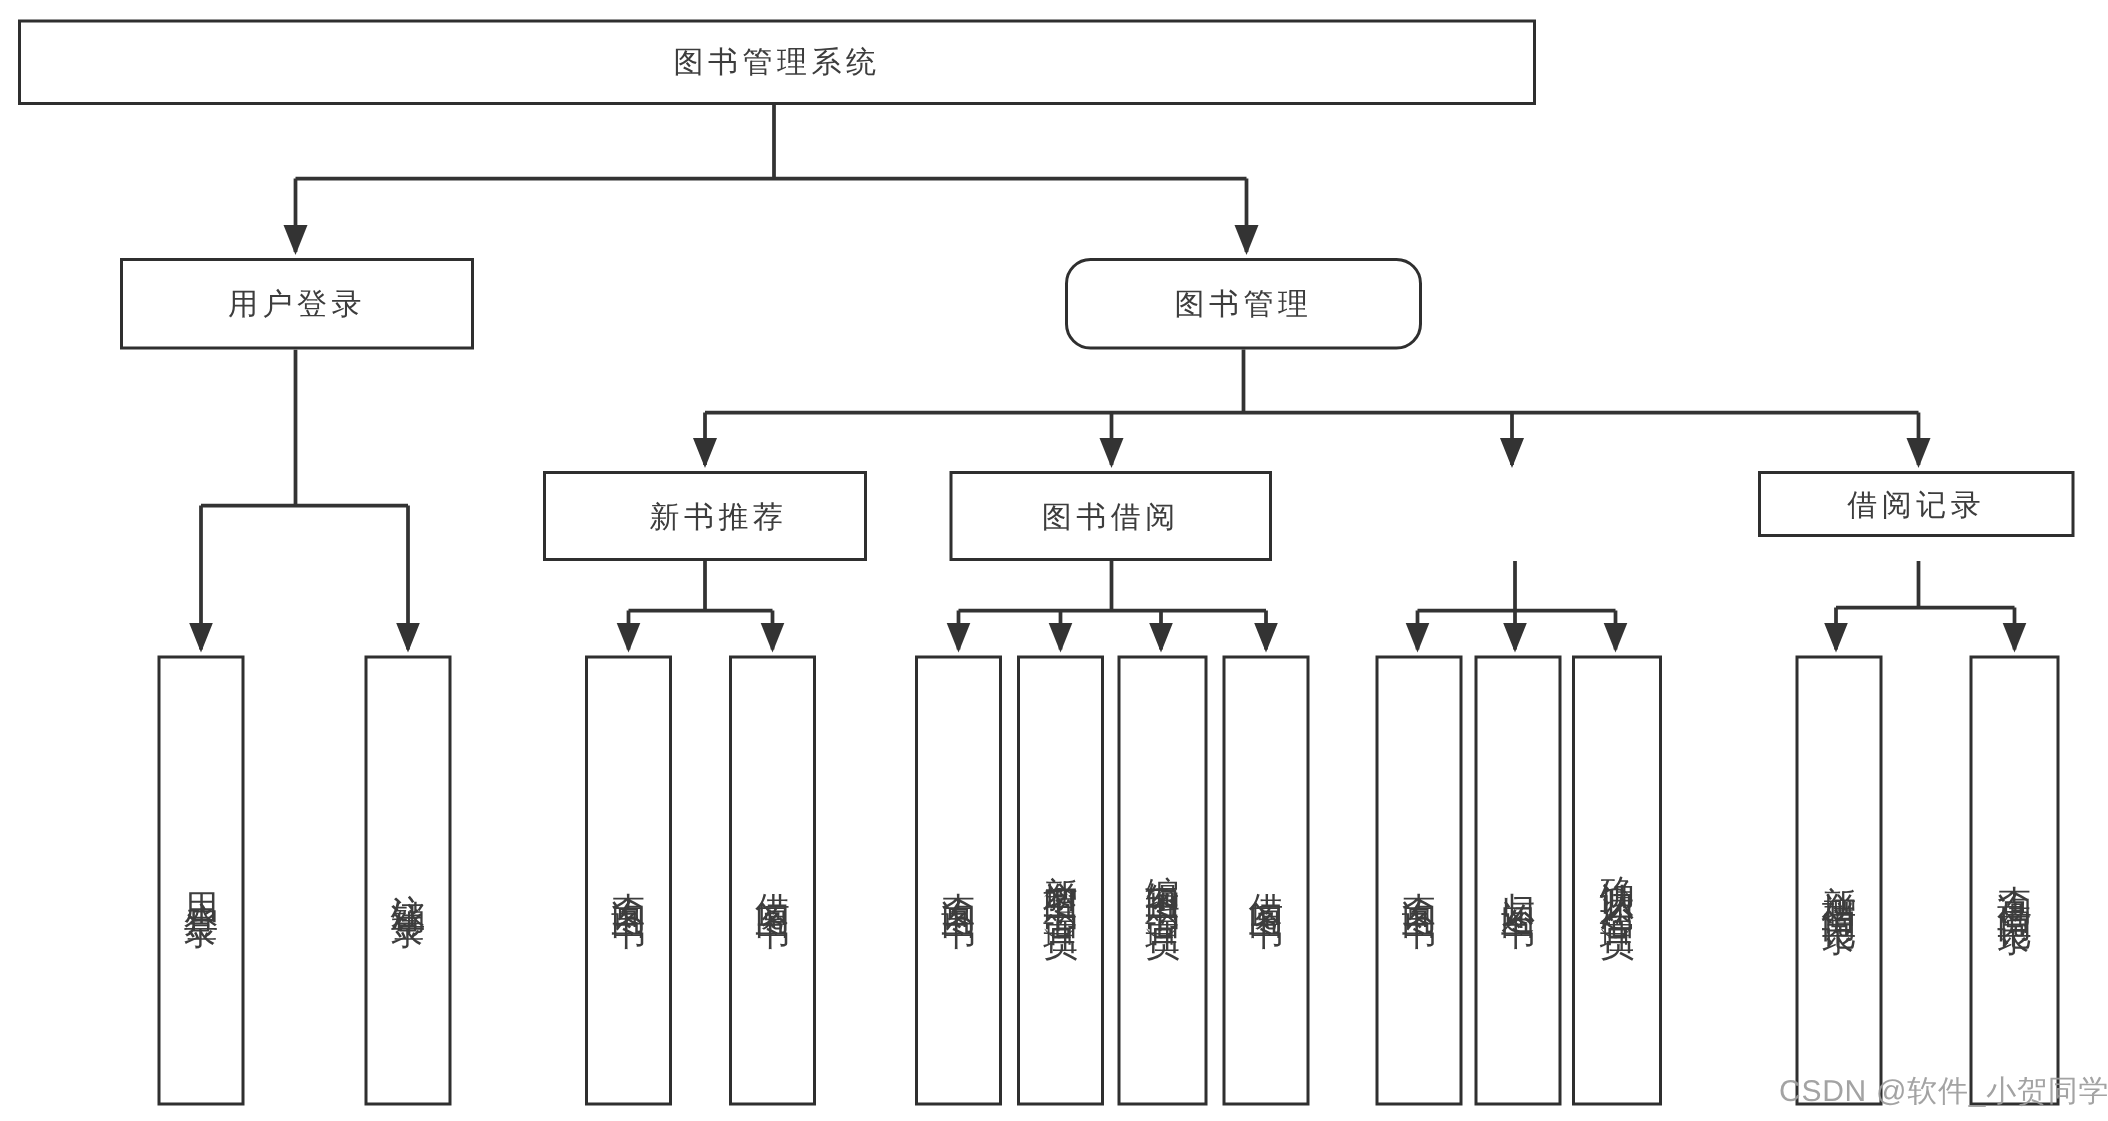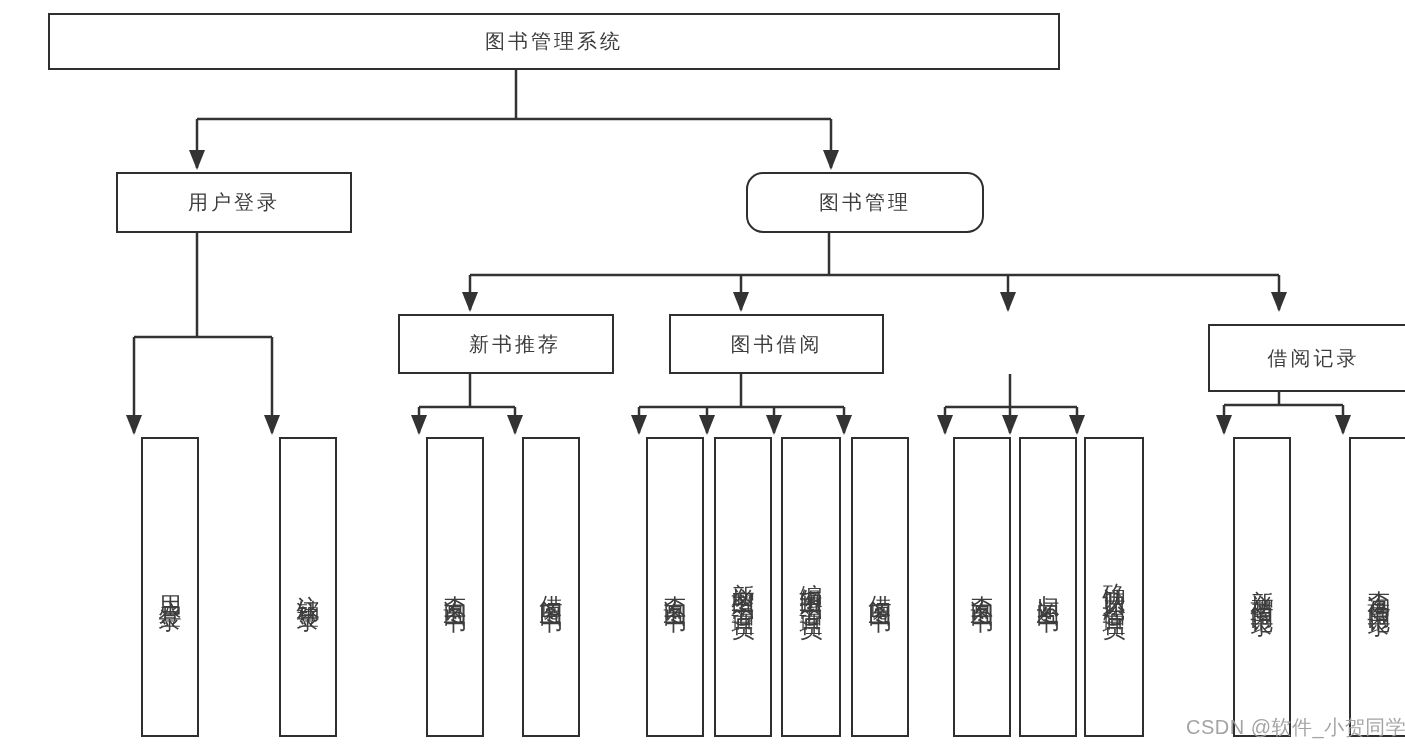--- a/index.html
+++ b/index.html
@@ -20,21 +20,20 @@
   }
   .node {
     position: absolute;
     box-sizing: border-box;
     background: #ffffff;
     border: 2.5px solid #2f2f2f;
     display: flex;
     align-items: center;
     justify-content: center;
     z-index: 1;
-    margin-left: 36px;
   }
   .hlabel {
     font-size: 20px;
     letter-spacing: 3px;
     white-space: nowrap;
     color: #3d3d3d;
   }
   .vlabel {
     writing-mode: vertical-rl;
     text-orientation: mixed;
@@ -43,21 +42,21 @@
     line-height: 1;
     color: #3d3d3d;
   }
   
   .n-root        { left: 12px;   top: 13px;  width: 1012px; height: 57px; }
   .n-user-login  { left: 80px;   top: 172px; width: 236px;  height: 61px; }
   .n-book-mgmt   { left: 710px;  top: 172px; width: 238px;  height: 61px; border-radius: 17px; }
   .n-l3-newbook  { left: 362px;  top: 314px; width: 216px;  height: 60px; padding-left: 18px; }
   .n-l3-borrow   { left: 633px;  top: 314px; width: 215px;  height: 60px; }
   .n-l3-current  { left: 903px;  top: 314px; width: 215px;  height: 60px; }
-  .n-l3-records  { left: 1172px; top: 324px; width: 211px;  height: 68px; }
+  .n-l3-records  { left: 1172px; top: 314px; width: 211px;  height: 44px; }
   .leafbox       { top: 437px; width: 58px; height: 300px; }
   .lf-login      { left: 105px; }
   .lf-logout     { left: 243px; }
   .lf-nb-query   { left: 390px; }
   .lf-nb-borrow  { left: 486px; }
   .lf-bb-query   { left: 610px; }
   .lf-bb-add     { left: 678px; }
   .lf-bb-edit    { left: 745px; width: 60px; }
   .lf-bb-borrow  { left: 815px; }
   .lf-cb-query   { left: 917px; }

